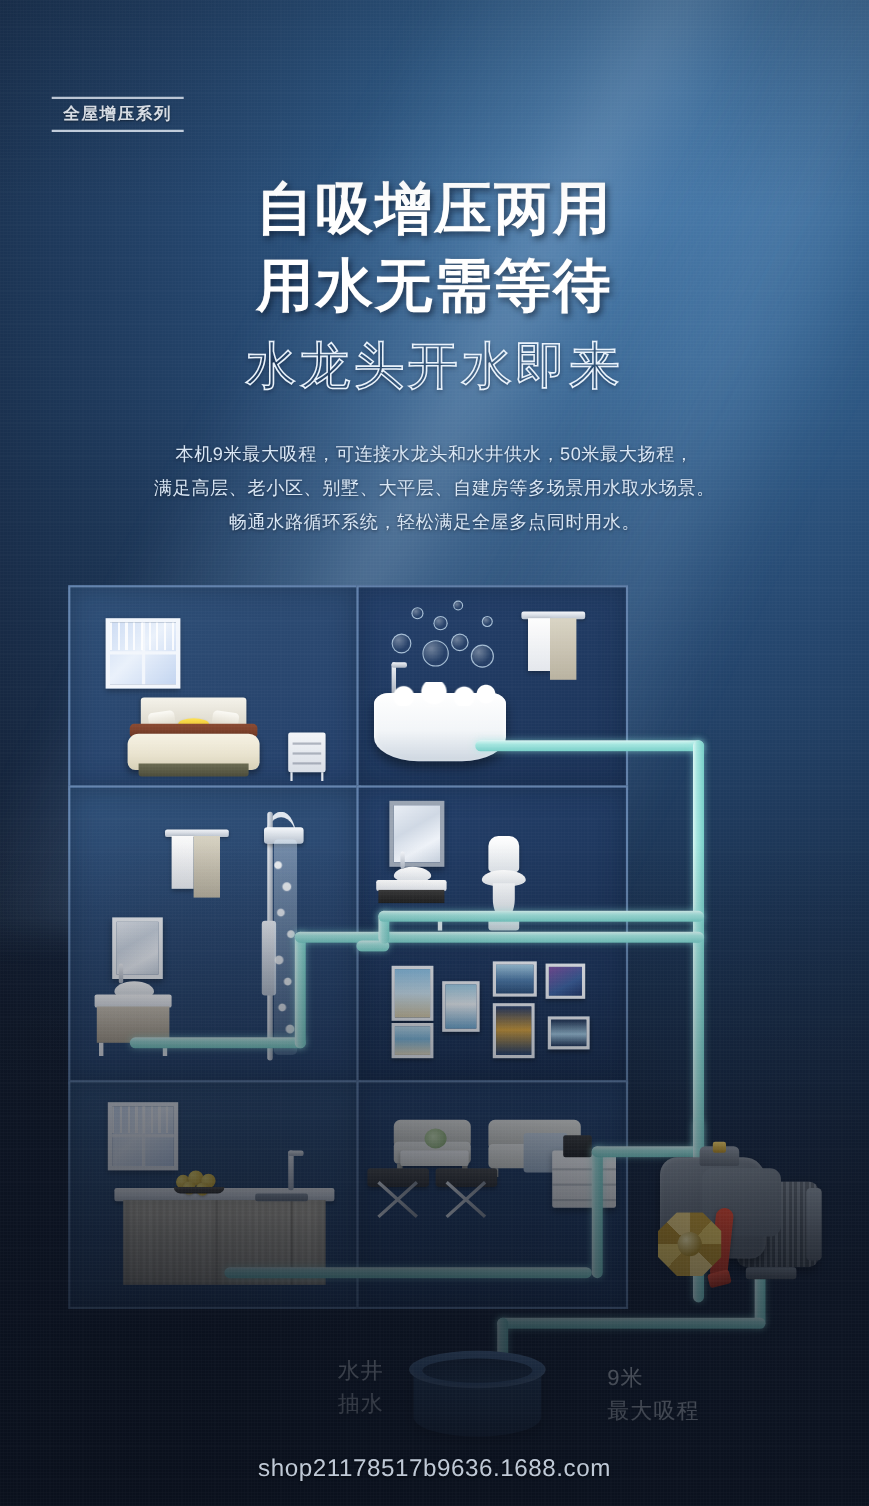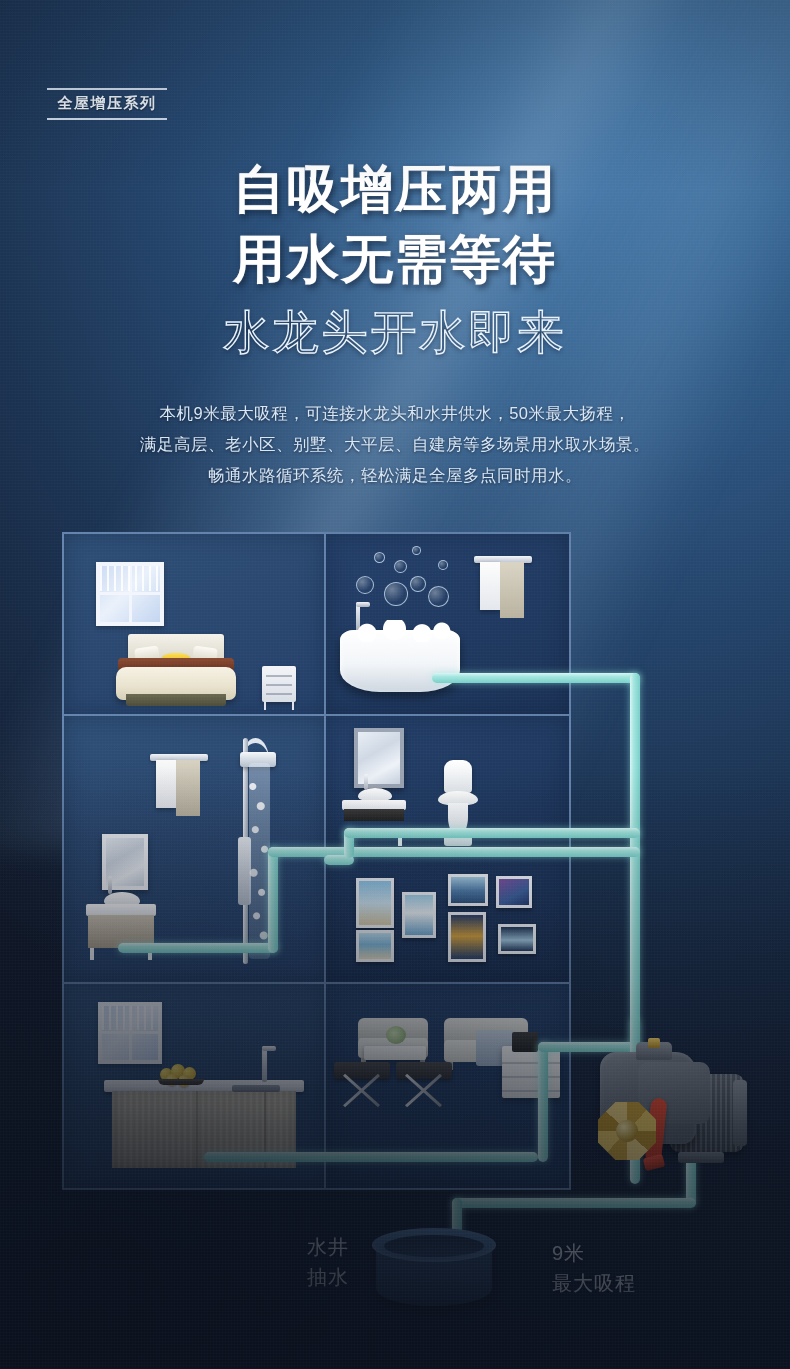--- a/index.html
+++ b/index.html
@@ -740,13 +740,14 @@
     <div>抽水</div>
   </div>
   <div class="lbl right">
     <div>9米</div>
     <div>最大吸程</div>
   </div>
 
   <div class="bg-vignette"></div>
   <div class="bg-noise"></div>
 
+  <div class="watermark">shop21178517b9636.1688.com</div>
 </div>
 
 </body></html>

